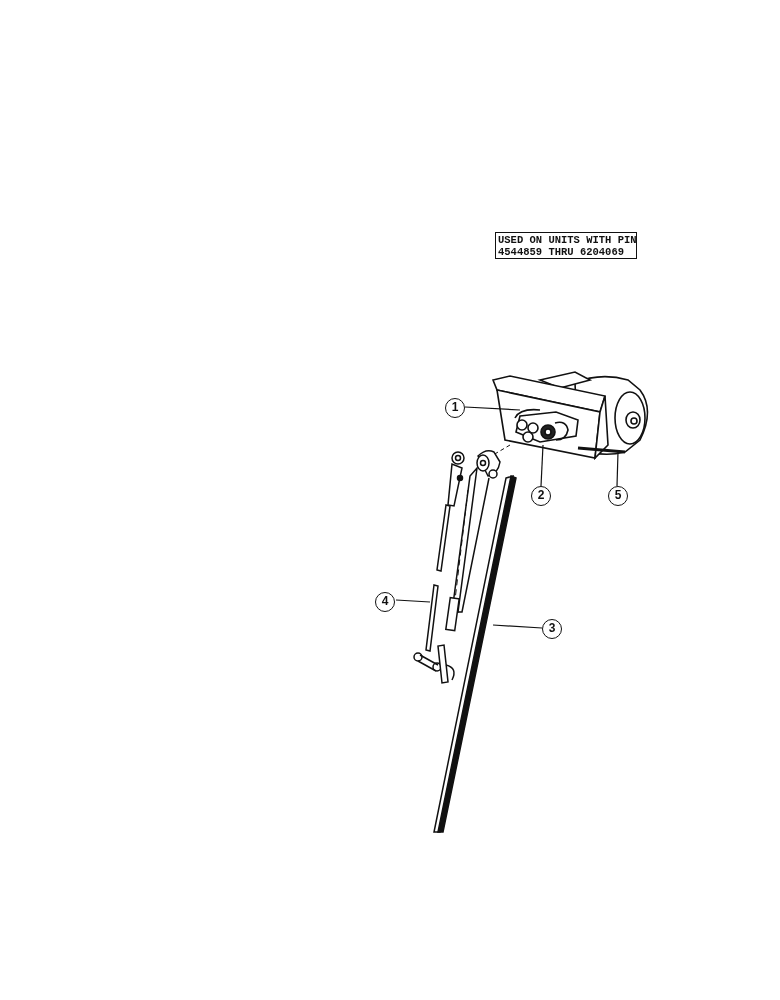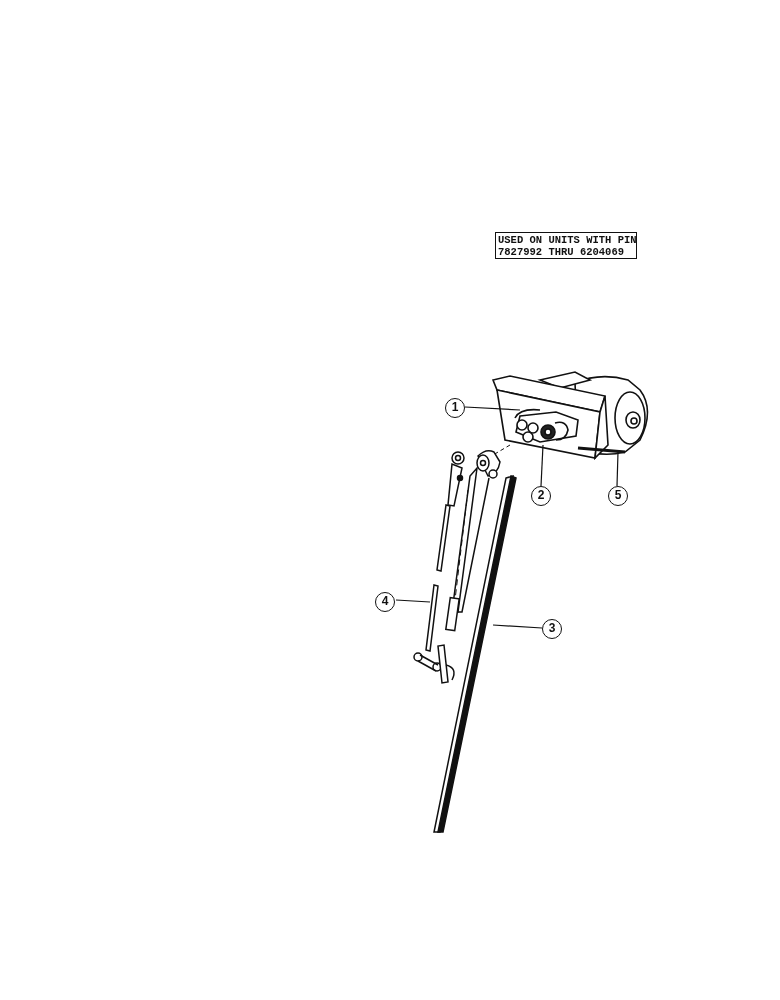--- a/index.html
+++ b/index.html
@@ -16,21 +16,21 @@
     position:absolute; width:20px; height:20px; border:1.5px solid #111; border-radius:50%;
     box-sizing:border-box; background:#fff; text-align:center; line-height:17px;
     font-family:"Liberation Sans", sans-serif; font-weight:bold; font-size:12px; color:#111;
   }
 </style>
 </head>
 <body>
 
 <div class="notice">
   <div>USED ON UNITS WITH PIN</div>
-  <div>7827992 THRU 6204069</div>
+  <div>4544859 THRU 6204069</div>
 </div>
 
 <svg class="art" width="780" height="1000" viewBox="0 0 780 1000">
 
   <g stroke="#111" stroke-width="1.6" fill="#fff">
 
     <path d="M575 383 Q600 372 628 380 L640 390 Q655 410 640 440 L625 452 Q600 458 578 448 Z"></path>
     <ellipse cx="630" cy="418" rx="15" ry="26"></ellipse>
     <ellipse cx="633" cy="420" rx="7" ry="8"></ellipse>
     <circle cx="634" cy="421" r="3"></circle>

